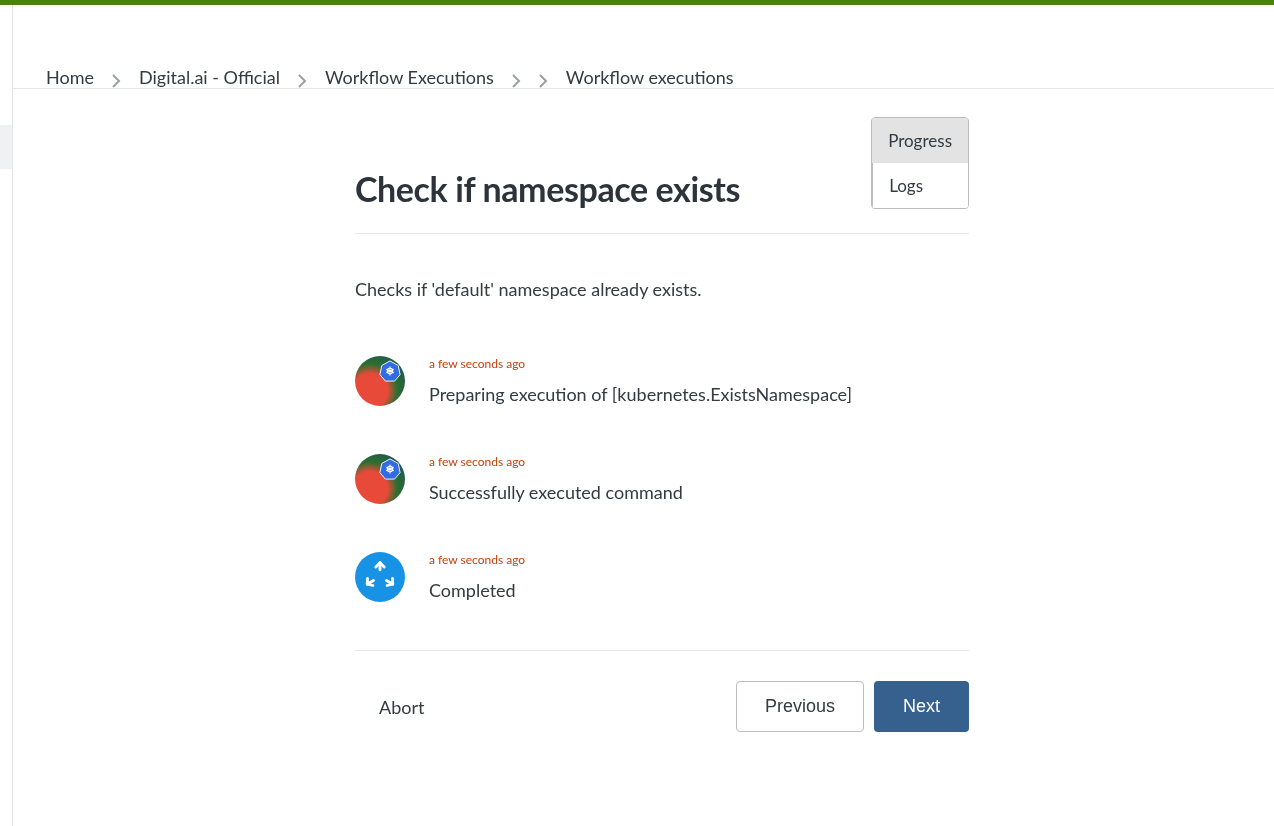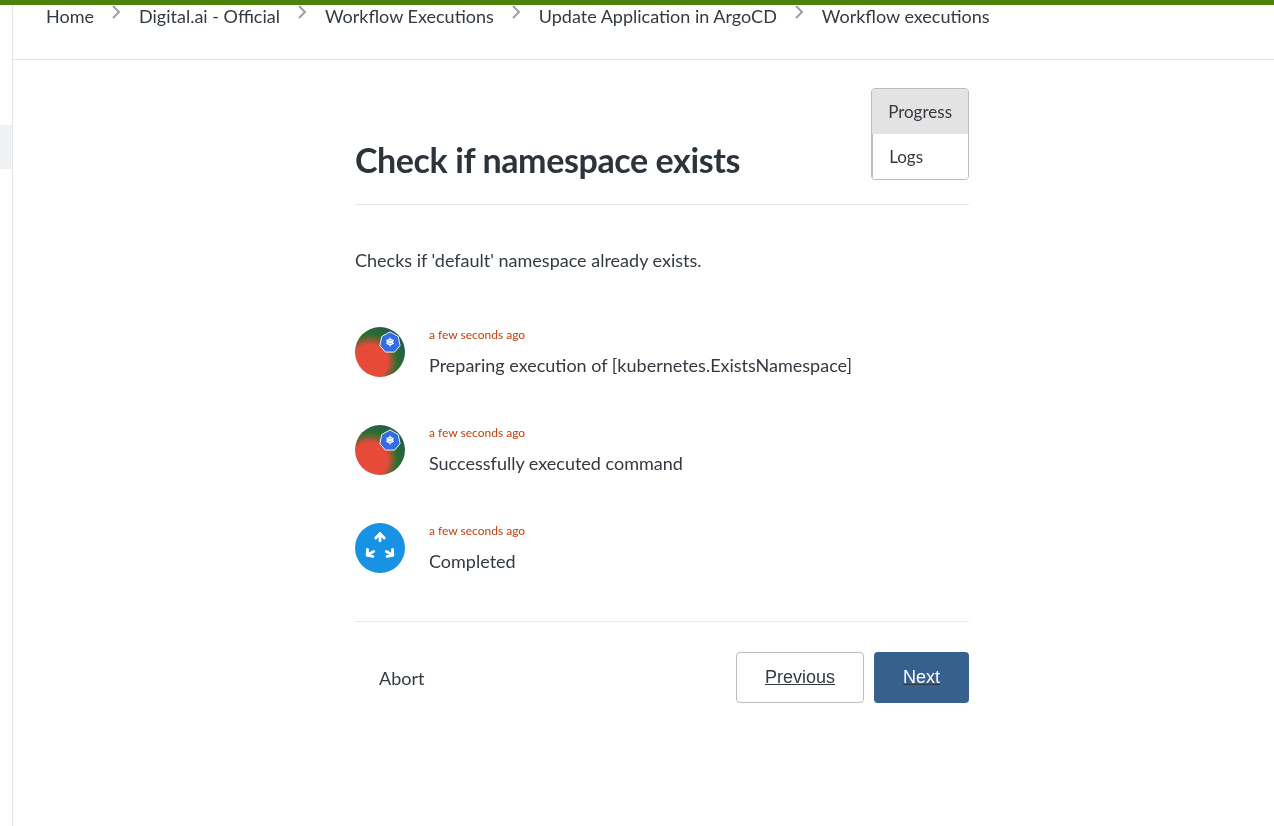--- a/index.html
+++ b/index.html
@@ -30,22 +30,22 @@
   .left-rail .indicator {
     position: absolute;
     left: 0;
     right: 0;
     top: 120px;
     height: 44px;
     background: #f0f1f2;
   }
   .breadcrumb {
     display: flex;
-    align-items: flex-start;
-    height: 55px;
+    align-items: flex-end;
+    height: 84px;
     padding-left: 33px;
     border-bottom: 1px solid #e3e6e8;
     margin-left: 13px;
     gap: 18px;
     font-size: 18px;
     color: #333a41;
   }
   .breadcrumb .crumb {
     cursor: pointer;
     white-space: nowrap;
@@ -157,21 +157,20 @@
   }
   .abort {
     font-size: 18px;
     color: #333a41;
     margin-left: 24px;
     cursor: pointer;
   }
   .buttons {
     display: flex;
     gap: 10px;
-    text-decoration: underline;
   }
   .btn {
     padding: 14px 28px;
     font-size: 18px;
     border-radius: 4px;
     cursor: pointer;
     border: 1px solid transparent;
   }
   .btn.secondary {
     background: #fff;
@@ -204,21 +203,20 @@
     <svg width="9" height="14" viewBox="0 0 9 14">
         <path d="M1 1 L7 7 L1 13" fill="none" stroke="#9aa0a6" stroke-width="2"></path>
       </svg>
   </span>
   <span class="crumb">Workflow Executions</span>
   <span class="sep">
     <svg width="9" height="14" viewBox="0 0 9 14">
         <path d="M1 1 L7 7 L1 13" fill="none" stroke="#9aa0a6" stroke-width="2"></path>
       </svg>
   </span>
-  <span class="crumb">Update Application in ArgoCD</span>
   <span class="sep">
     <svg width="9" height="14" viewBox="0 0 9 14">
         <path d="M1 1 L7 7 L1 13" fill="none" stroke="#9aa0a6" stroke-width="2"></path>
       </svg>
   </span>
   <span class="crumb">Workflow executions</span>
 </nav>
 
 <div class="main">
   <div class="content">

